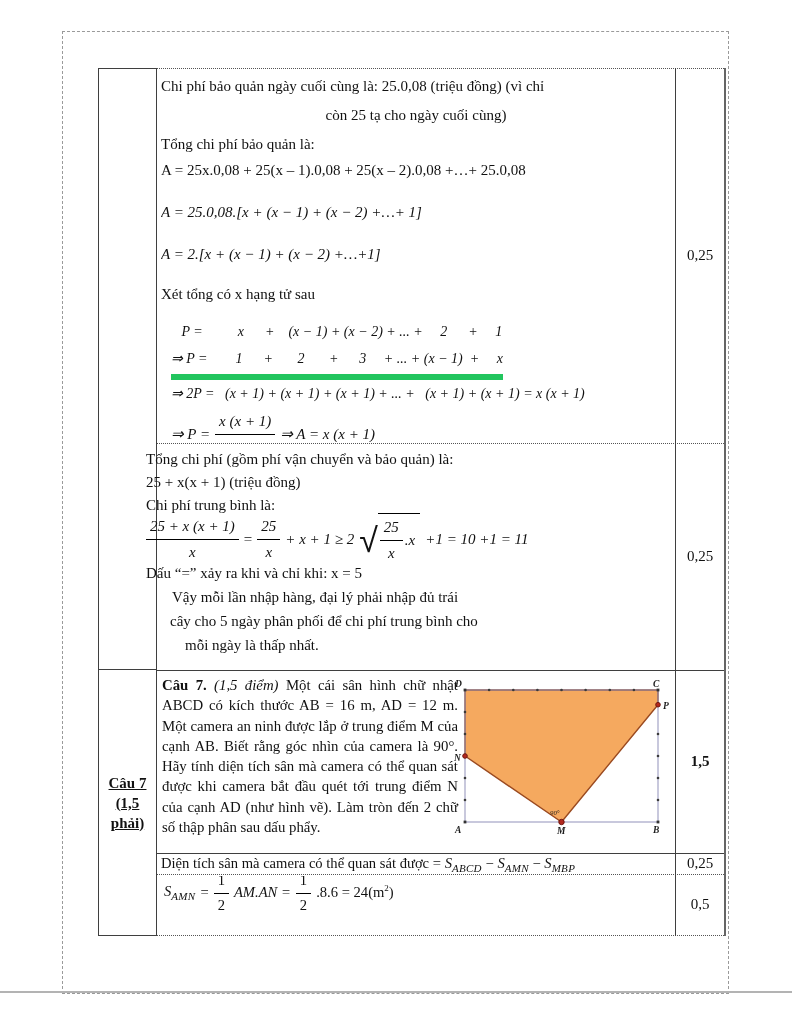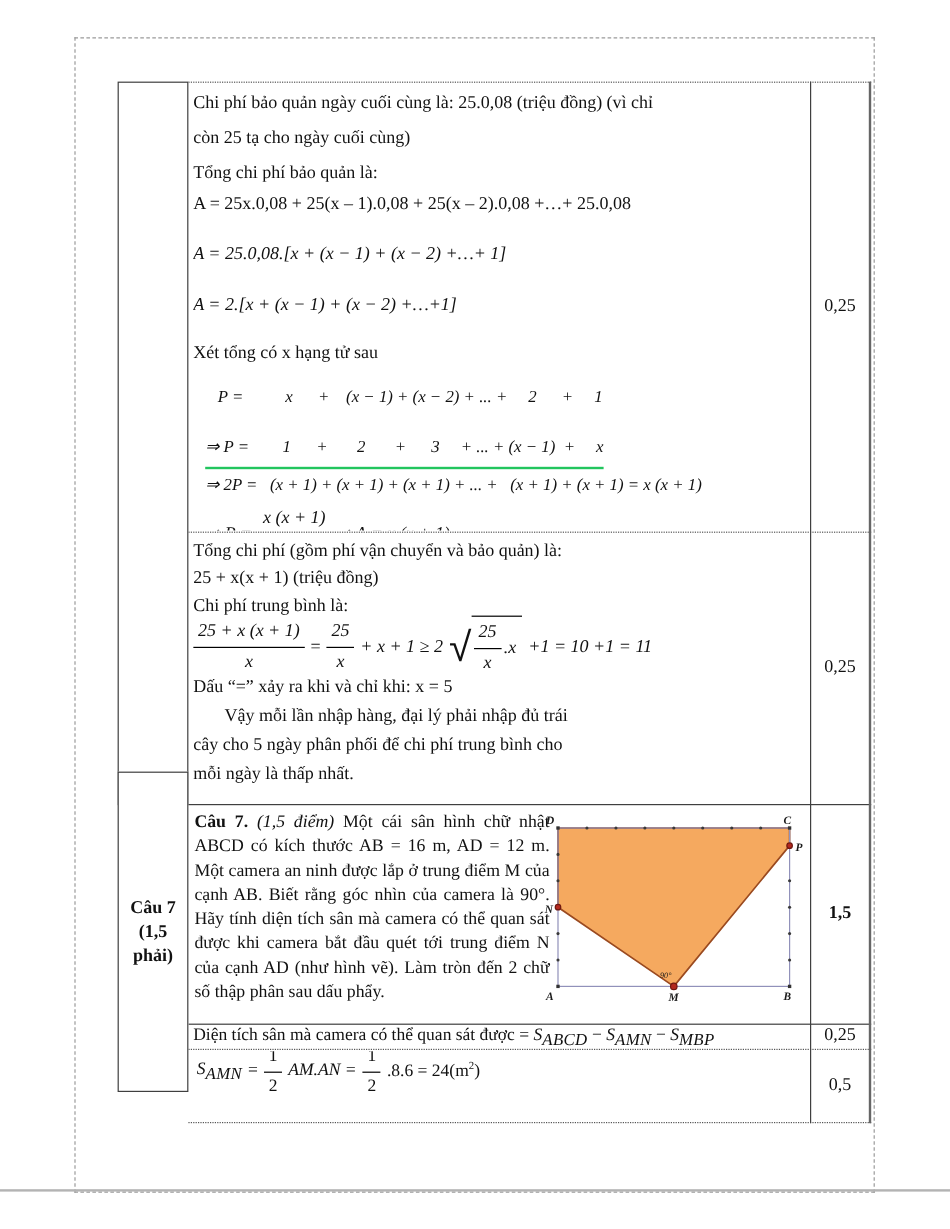--- a/index.html
+++ b/index.html
@@ -14,30 +14,30 @@
   .hline.dot{border-top:1px dotted #555;}
   .vline{width:0;border-left:1px solid #3f3f3f;}
   .vline.strong{border-left:2px solid #666;}
   .labelcell{border:1px solid #3f3f3f;background:#fff;display:flex;flex-direction:column;align-items:center;justify-content:center;text-align:center;font-weight:bold;font-size:15px;line-height:20px;}
   .cell{overflow:hidden;font-size:15px;line-height:1.5;}
   .pts{display:flex;align-items:center;justify-content:center;font-size:15px;}
   .pts.bold{font-weight:bold;}
   p{margin:0;}
   .mi{font-style:italic;}
   .pre{white-space:pre;font-style:italic;font-size:14px;}
-  .ul{display:inline-block;border-bottom:2px solid #22c55e;padding-bottom:2px;margin-top:15px;}
+  .ul{display:inline-block;border-bottom:6px solid #22c55e;padding-bottom:2px;}
   
   .frac{display:inline-block;text-align:center;vertical-align:middle;}
   .frac .num{display:block;padding:0 4px 1px;}
   .frac .den{display:block;border-top:1px solid #000;padding:1px 4px 0;}
   .mrow{display:flex;align-items:center;gap:5px;font-style:italic;}
   .sqrt{display:inline-flex;align-items:center;}
   .sqrt .rad{font-style:normal;font-size:34px;line-height:0.8;font-family:"DejaVu Sans",sans-serif;font-weight:200;transform:translateY(2px);}
   .sqrt .under{display:inline-flex;align-items:center;gap:2px;border-top:1.4px solid #000;padding:2px 5px 0 2px;}
-  sub.msub{font-size:14px;font-style:italic;vertical-align:-4px;letter-spacing:0.3px;}
+  sub.msub{font-size:11px;font-style:italic;vertical-align:-4px;letter-spacing:0.3px;}
   sup.msup{font-size:9px;}
   .q-text{text-align:justify;font-size:14.8px;line-height:20.3px;}
   .q-label{font-weight:bold;}
   .q-note{font-style:italic;}
   .figwrap{right:2px;top:4px;width:220px;height:163px;}
   svg text{font-family:"Liberation Serif",serif;font-style:italic;font-weight:600;font-size:9.5px;fill:#1c1c1c;}
   svg text.deg{font-size:6.8px;font-weight:400;}
 </style>
 </head>
 <body>
@@ -50,29 +50,29 @@
   <div class="abs hline dot" style="left:59px;top:0;width:569px;"></div>
   <div class="abs hline dot" style="left:59px;top:375px;width:569px;"></div>
   <div class="abs hline" style="left:0;top:602px;width:628px;"></div>
   <div class="abs hline" style="left:59px;top:785px;width:569px;"></div>
   <div class="abs hline dot" style="left:59px;top:806px;width:569px;"></div>
   <div class="abs hline dot" style="left:59px;top:867px;width:569px;"></div>
   <div class="abs vline" style="left:577px;top:0;height:868px;"></div>
   <div class="abs vline strong" style="left:626px;top:0;height:868px;"></div>
 
   <div class="abs labelcell" style="left:0;top:0;width:57px;height:600px;"></div>
-  <div class="abs labelcell" style="left:0;top:575px;width:57px;height:265px;">
+  <div class="abs labelcell" style="left:0;top:601px;width:57px;height:265px;text-decoration:underline;">
     <span>Câu 7</span>
     <span>(1,5</span>
     <span>phải)</span>
   </div>
 
   <div class="abs cell" style="left:63px;top:4px;width:510px;height:370px;">
     <p style="line-height:29px;">Chi phí bảo quản ngày cuối cùng là: 25.0,08 (triệu đồng) (vì chỉ</p>
-    <p style="line-height:29px;">còn 25 tạ cho ngày cuối cùng)</p>
+    <p style="line-height:29px;text-align:center;">còn 25 tạ cho ngày cuối cùng)</p>
     <p style="line-height:28px;">Tổng chi phí bảo quản là:</p>
     <p style="line-height:25px;margin-bottom:17px;">A = 25x.0,08 + 25(x – 1).0,08 + 25(x – 2).0,08 +…+ 25.0,08</p>
     <p class="mi" style="line-height:25px;margin-bottom:17px;">A = 25.0,08.[x + (x − 1) + (x − 2) +…+ 1]</p>
     <p class="mi" style="line-height:25px;margin-bottom:15px;">A = 2.[x + (x − 1) + (x − 2) +…+1]</p>
     <p style="line-height:25px;margin-bottom:12px;">Xét tổng có x hạng tử sau</p>
     <div style="margin-left:10px;">
       <p class="pre" style="line-height:26px;">   P =          x      +    (x − 1) + (x − 2) + ... +     2      +     1</p>
       <p style="line-height:27px;"><span class="pre ul">⇒ P =        1      +       2       +      3     + ... + (x − 1)  +     x</span></p>
       <p class="pre" style="line-height:27px;">⇒ 2P =   (x + 1) + (x + 1) + (x + 1) + ... +   (x + 1) + (x + 1) = x (x + 1)</p>
       <div class="mrow" style="margin-top:3px;">
@@ -82,21 +82,21 @@
           <span class="den">2</span>
         </span>
         <span>⇒ A = x (x + 1)</span>
       </div>
     </div>
   </div>
   <div class="abs pts" style="left:578px;top:0;width:48px;height:375px;">
       <span>0,25</span>
     </div>
 
-  <div class="abs cell" style="left:63px;top:380px;width:510px;height:220px;line-height:23px;">
+  <div class="abs cell" style="left:48px;top:380px;width:510px;height:220px;line-height:23px;">
     <p>Tổng chi phí (gồm phí vận chuyển và bảo quản) là:</p>
     <p>25 + x(x + 1) (triệu đồng)</p>
     <p>Chi phí trung bình là:</p>
     <div class="mrow" style="height:44px;">
       <span class="frac">
         <span class="num">25 + x (x + 1)</span>
         <span class="den">x</span>
       </span>
       <span style="font-style:normal;">=</span>
       <span class="frac">
@@ -111,22 +111,22 @@
             <span class="num">25</span>
             <span class="den">x</span>
           </span>
           <span>.x</span>
         </span>
       </span>
       <span>+1 = 10 +1 = 11</span>
     </div>
     <p style="line-height:24px;font-family:Liberation Serif, serif;">Dấu  “=” xảy ra khi và chỉ khi: x = 5</p>
     <p style="line-height:24px;margin-left:26px;">Vậy mỗi lần nhập hàng, đại lý phải nhập đủ trái</p>
-    <p style="line-height:24px;">cây cho 5 ngày phân phối để chi phí trung bình cho</p>
-    <p style="line-height:24px;">mỗi ngày là thấp nhất.</p>
+    <p style="line-height:24px;margin-left:24px;">cây cho 5 ngày phân phối để chi phí trung bình cho</p>
+    <p style="line-height:24px;margin-left:39px;">mỗi ngày là thấp nhất.</p>
   </div>
   <div class="abs pts" style="left:578px;top:375px;width:48px;height:227px;">
       <span>0,25</span>
     </div>
 
   <div class="abs cell" style="left:59px;top:602px;width:518px;height:183px;">
     <div class="q-text" style="position:absolute;left:5px;top:5px;width:296px;">
       <span class="q-label">Câu 7.</span>
       <span class="q-note">(1,5 điểm)</span>
       <span>Một cái sân hình chữ nhật ABCD có kích thước AB = 16 m, AD = 12 m. Một camera an ninh được lắp ở trung điểm M của cạnh AB. Biết rằng góc nhìn của camera là 90°. Hãy tính diện tích sân mà camera có thể quan sát được khi camera bắt đầu quét tới trung điểm N của cạnh AD (như hình vẽ). Làm tròn đến 2 chữ số thập phân sau dấu phẩy.</span>

